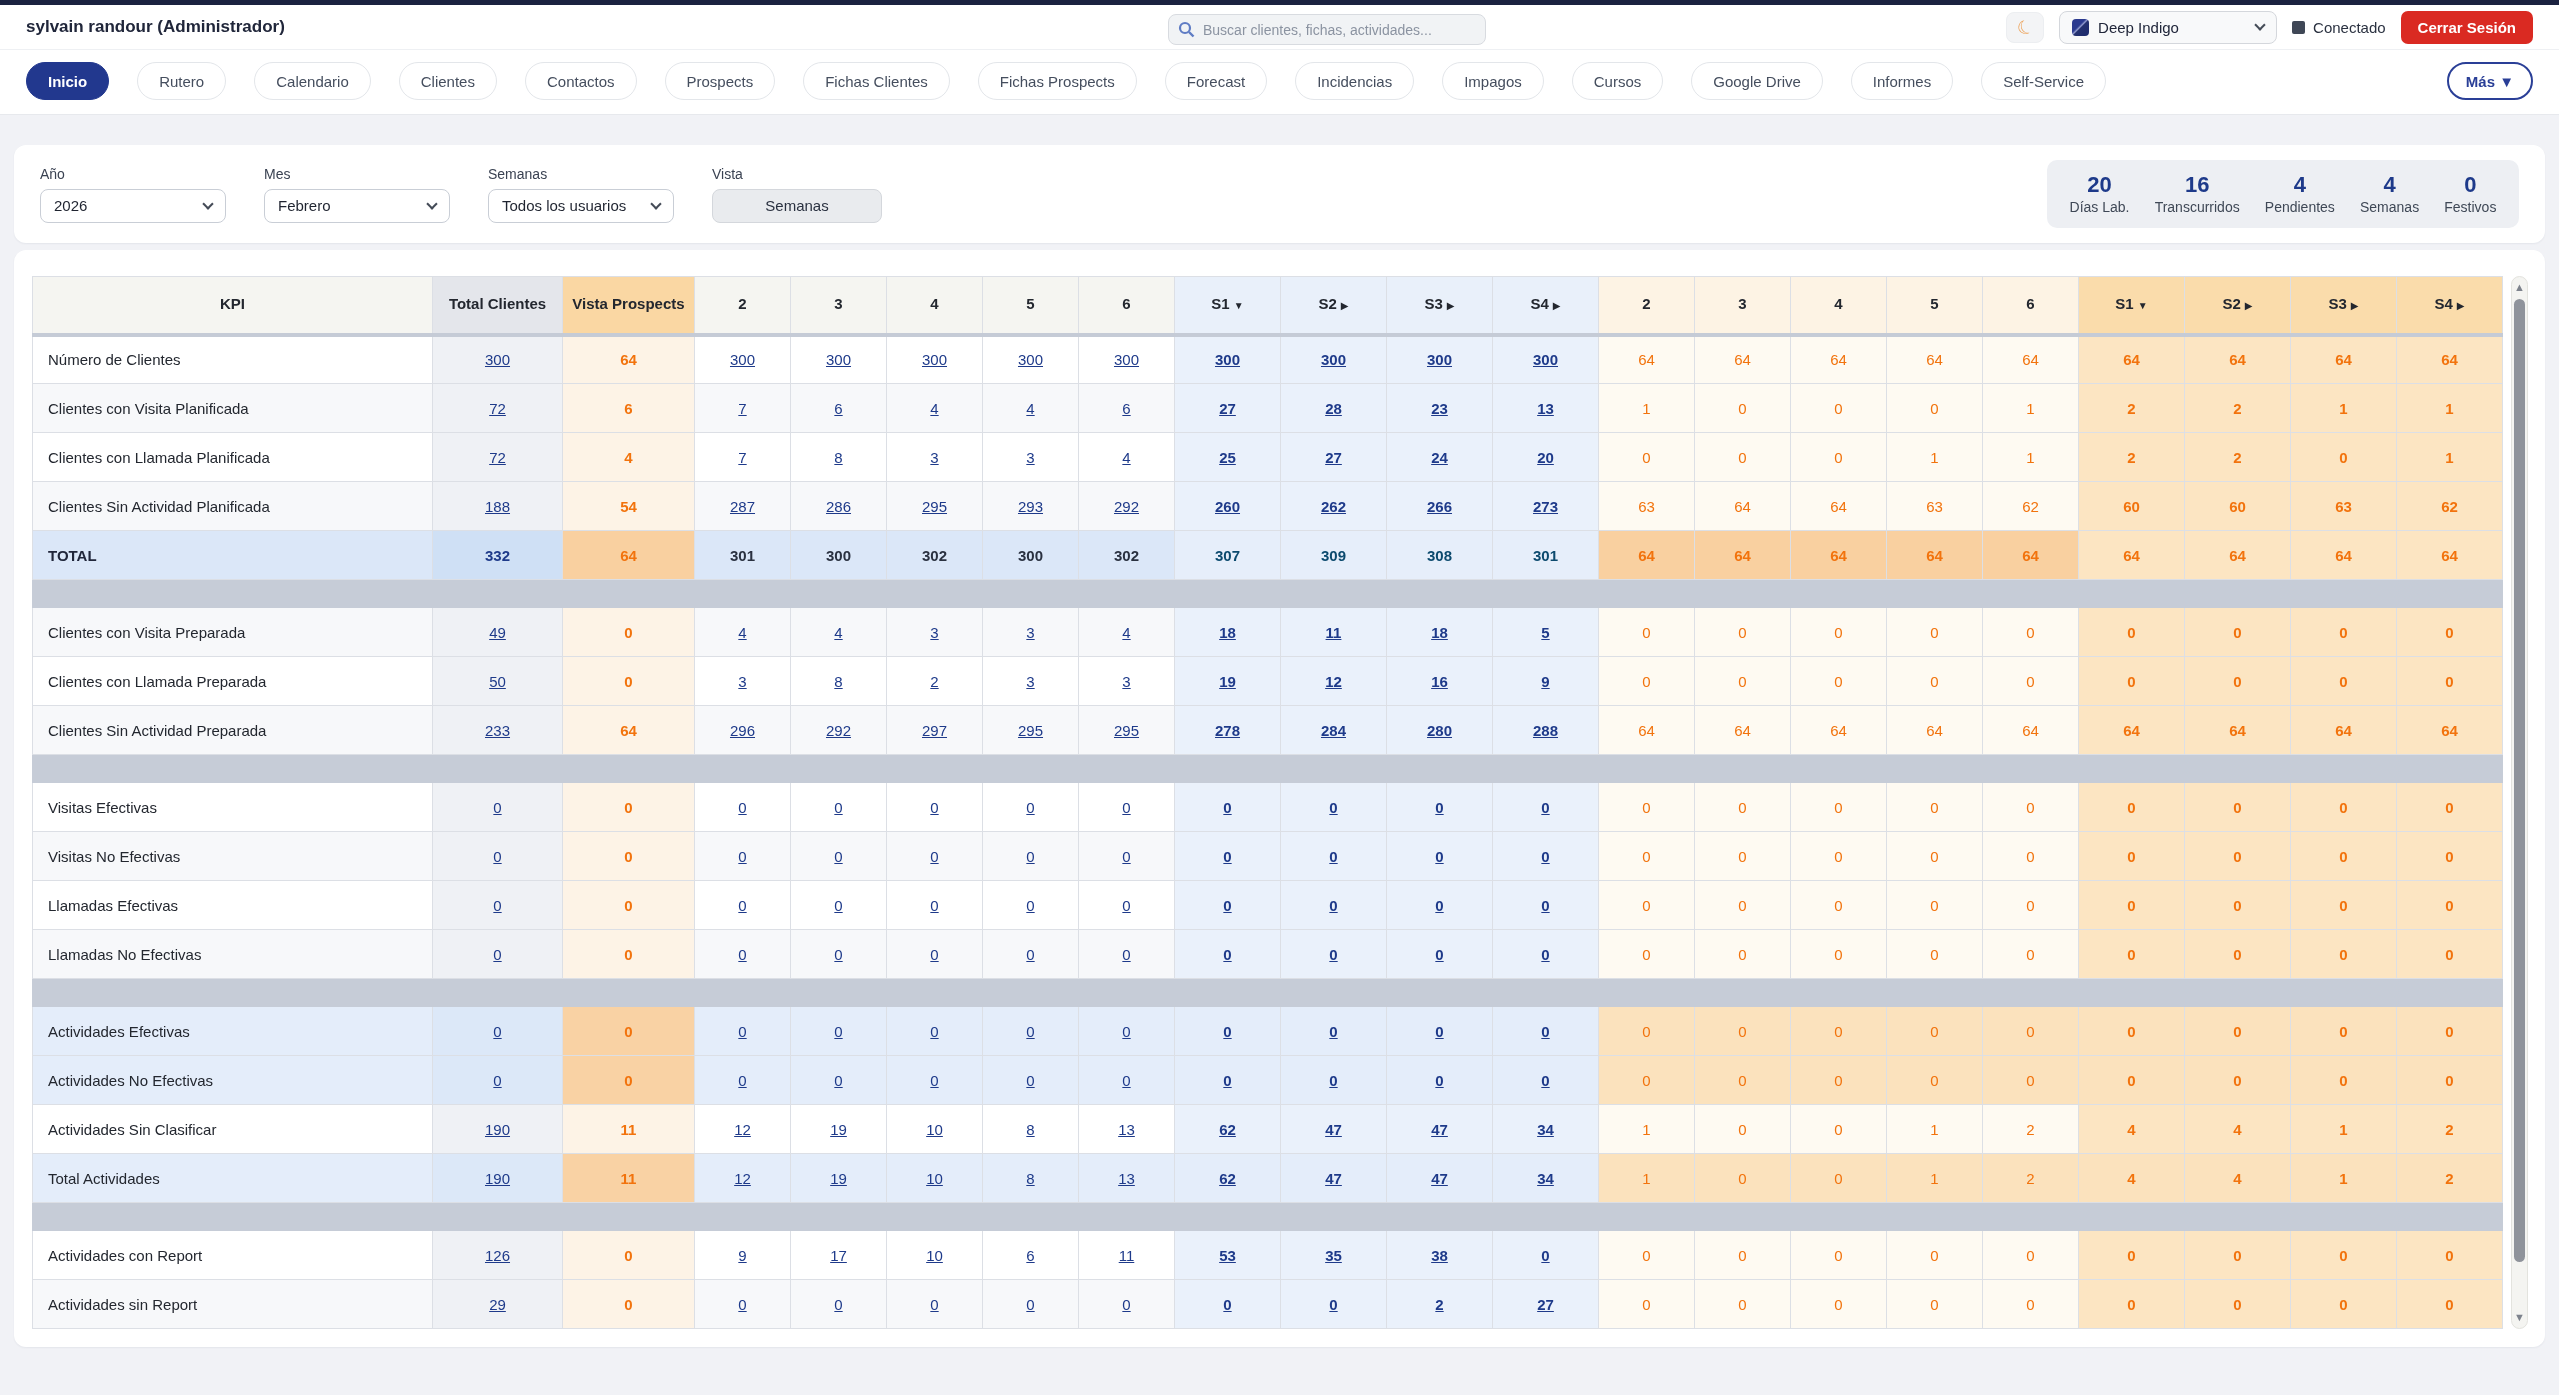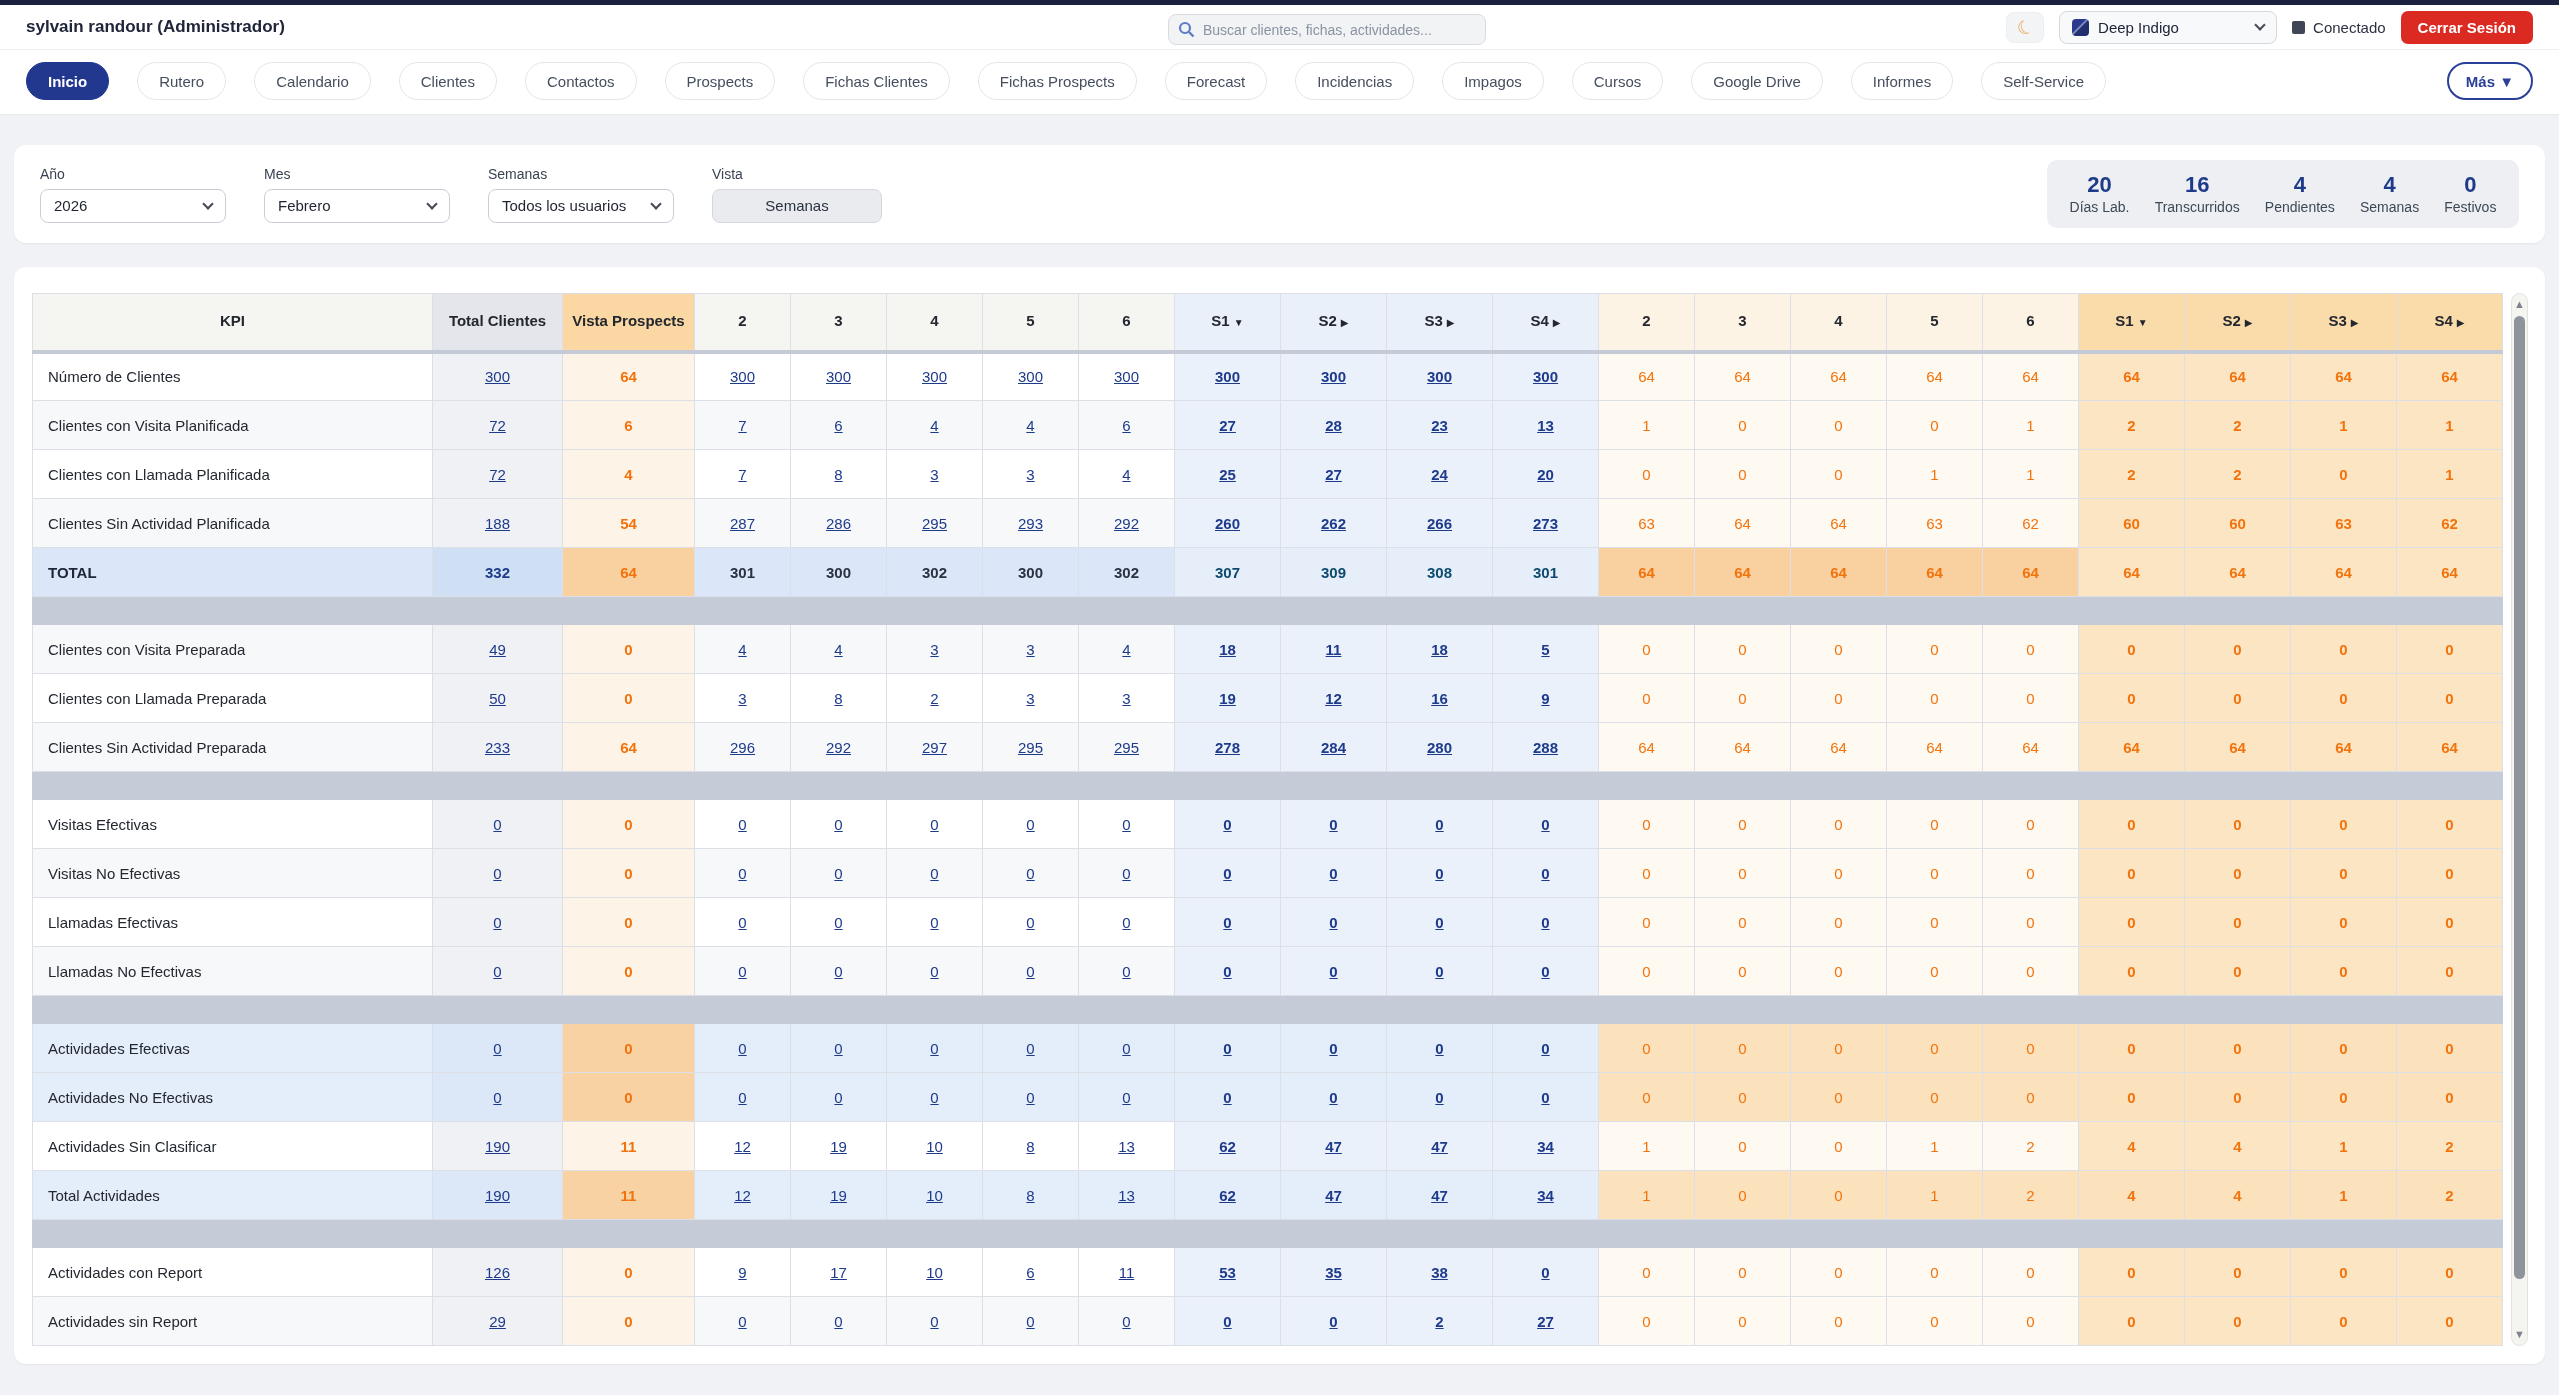--- a/index.html
+++ b/index.html
@@ -28,21 +28,21 @@
 
   
   .navbar { background:#fff; display:flex; align-items:center; gap:10px; padding:12px 26px 14px; border-bottom:1px solid #e7e9ed; }
   .tab { height:38px; padding:0 21px; border-radius:19px; border:1px solid #e3e6ea; background:#fff; color:#454e5e; font-size:15px; cursor:pointer; font-family:inherit; white-space:nowrap; }
   .tab.active { background:#22388e; border-color:#22388e; color:#fff; font-weight:600; }
   .more-btn { margin-left:auto; height:38px; padding:0 17px; border-radius:19px; border:2px solid #2a3f97; background:#fff; color:#2a3f97; font-weight:700; font-size:15px; cursor:pointer; font-family:inherit; white-space:nowrap; }
 
   
   .content { padding:30px 14px 0; }
   .card { background:#fff; border-radius:12px; box-shadow:0 1px 2px rgba(25,35,60,.06); }
-  .filter-card { height:98px; display:flex; align-items:center; padding:0 26px; gap:38px; margin-bottom:24px; }
+  .filter-card { height:98px; display:flex; align-items:center; padding:0 26px; gap:38px; margin-bottom:7px; }
   .fgroup .flabel { display:block; font-size:14px; color:#3a4252; margin-bottom:7px; }
   .fselect { width:186px; height:34px; border:1px solid #c9ced6; border-radius:8px; background:#fff; display:flex; align-items:center; justify-content:space-between; padding:0 13px; font-size:15px; color:#1f2430; cursor:pointer; }
   .vista-btn { width:170px; height:34px; background:#e9ebee; border:1px solid #d4d7dc; border-radius:8px; display:flex; align-items:center; justify-content:center; font-size:15px; color:#2a3140; cursor:pointer; }
   .stats-box { margin-left:auto; width:472px; height:68px; background:#edeff3; border-radius:10px; display:flex; align-items:center; justify-content:space-around; padding:0 10px; }
   .stat { text-align:center; }
   .stat .snum { font-size:22px; font-weight:700; color:#1e3a8a; line-height:1.1; }
   .stat .slab { font-size:14px; color:#3f4856; margin-top:2px; }
 
   
   .table-card { padding:26px 18px 18px; display:flex; gap:8px; }

